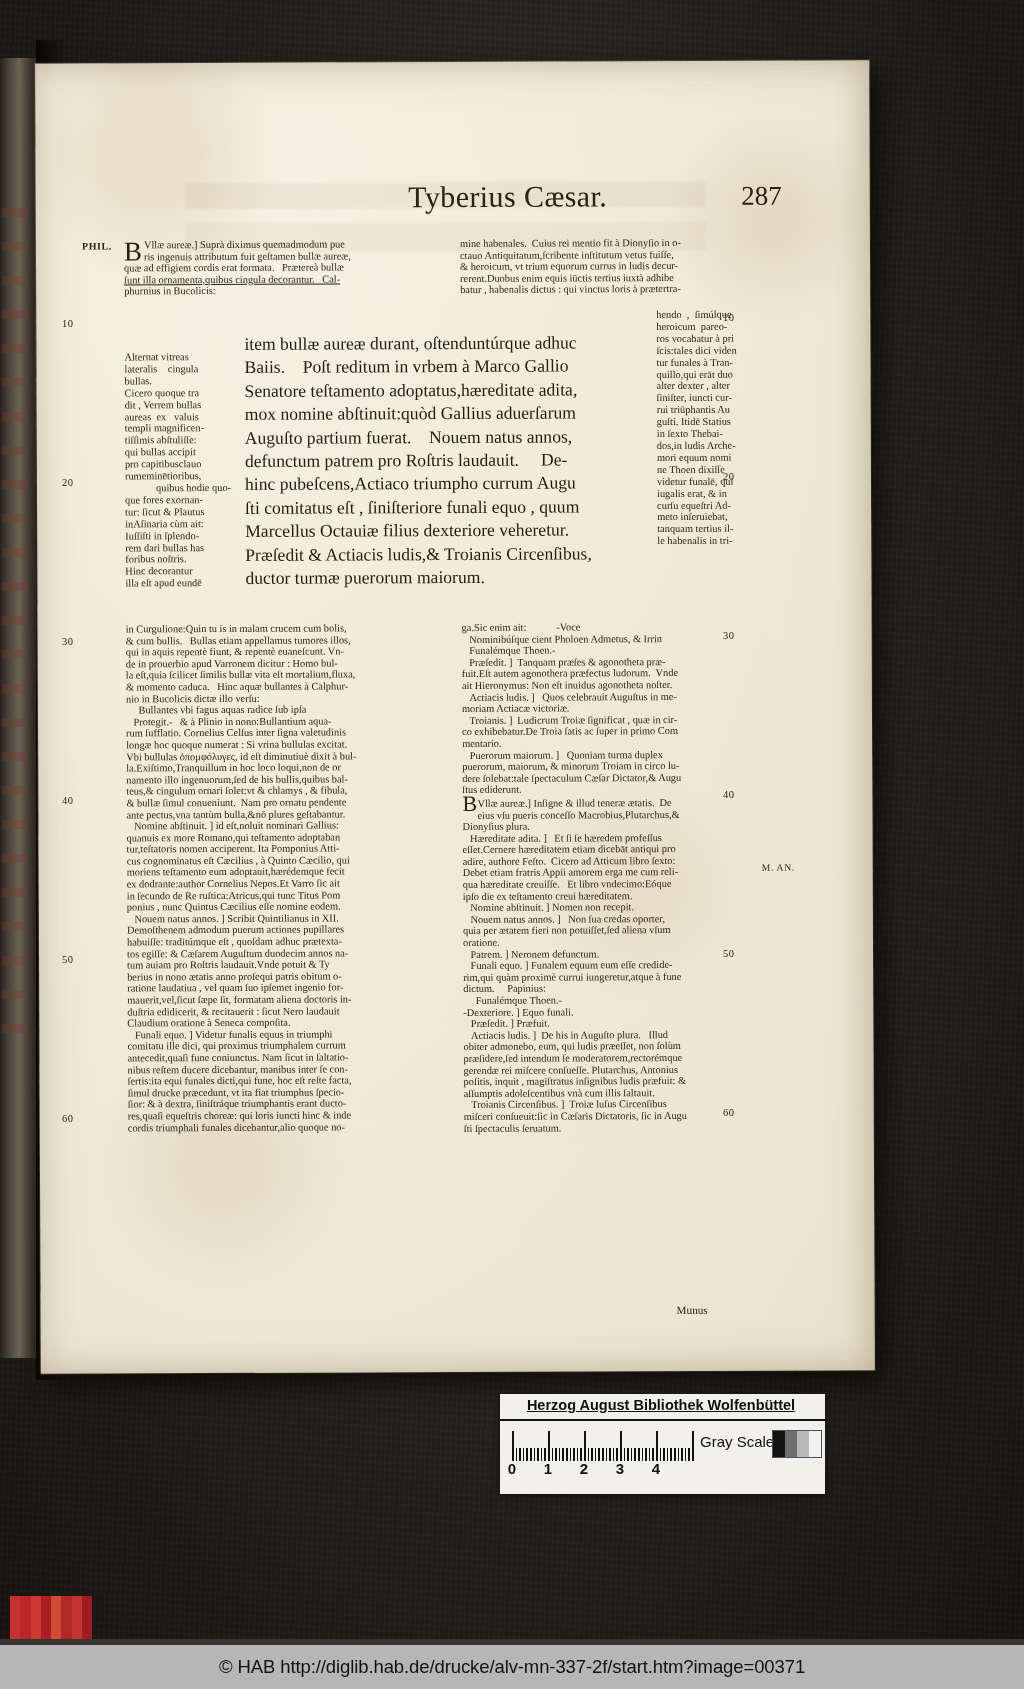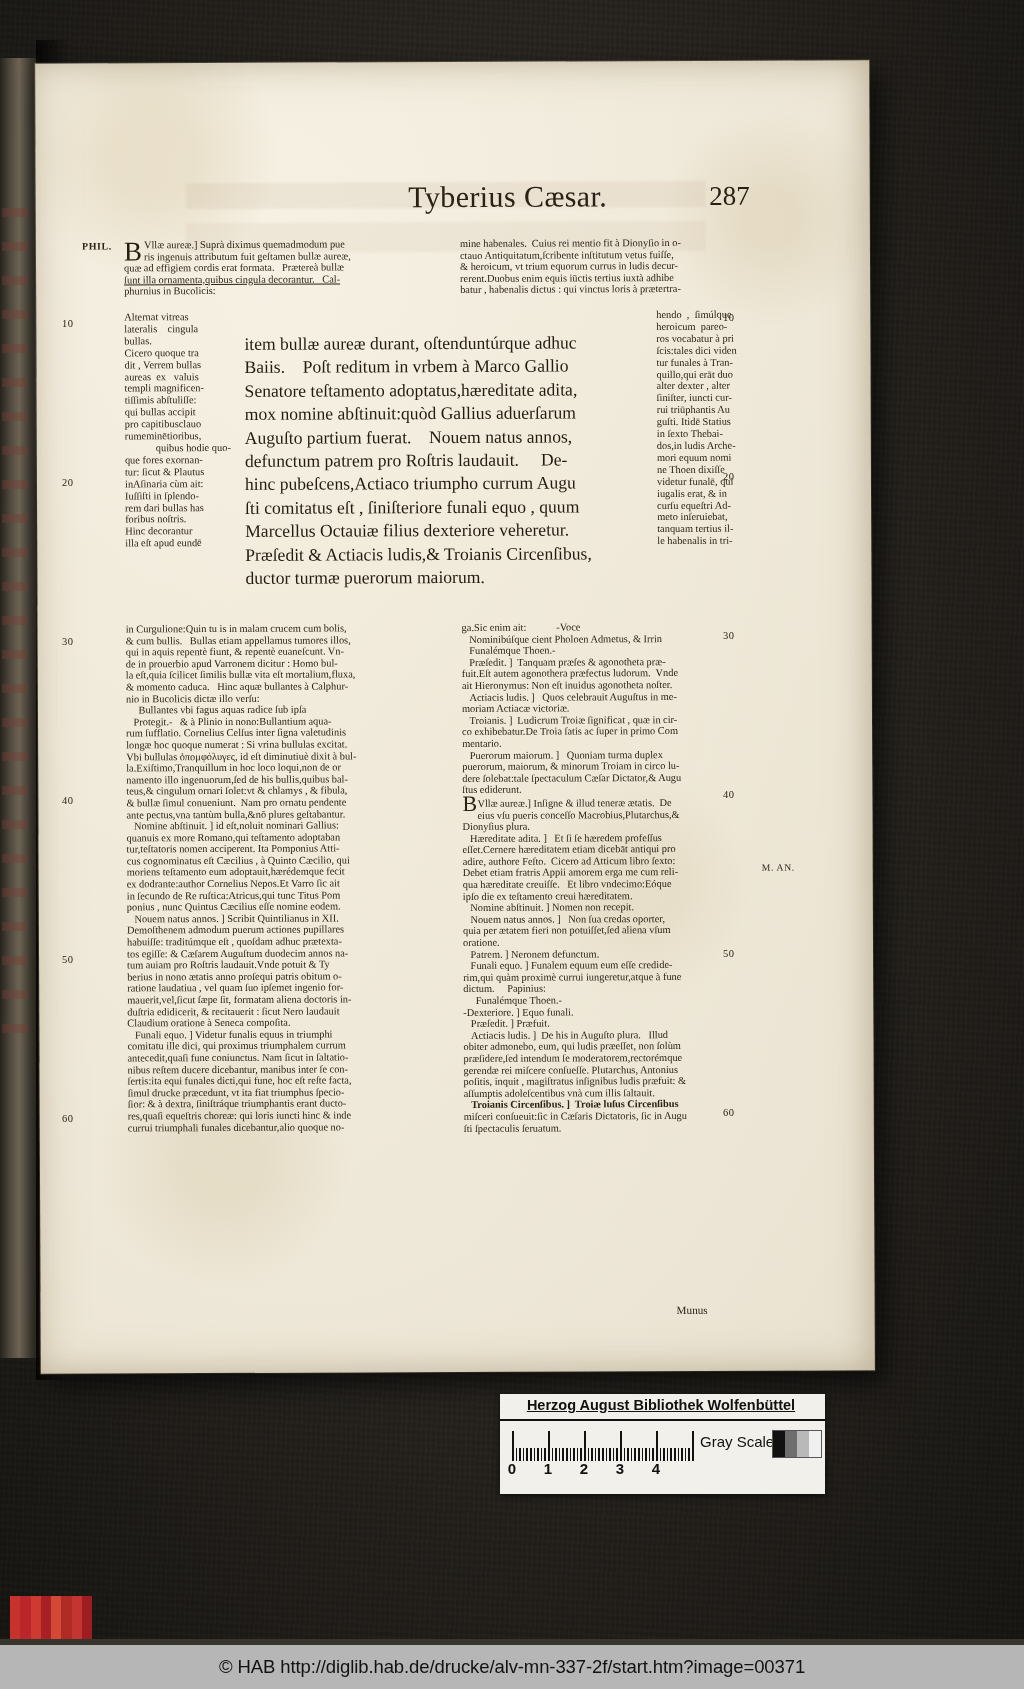--- a/index.html
+++ b/index.html
@@ -43,21 +43,21 @@
   
   #showthrough{position:absolute;left:150px;top:120px;width:520px;height:70px;
      background:linear-gradient(180deg, rgba(176,150,120,.13) 0 26px, transparent 26px),
                 linear-gradient(180deg, transparent 0 40px, rgba(176,150,120,.10) 40px 62px);
      filter:blur(1.1px);pointer-events:none;}
 
   
   .pg{position:absolute;color:#241c12;}
   #head-title{left:262px;top:118px;width:420px;text-align:center;
      font-size:30px;letter-spacing:.4px;color:#2a2015;}
-  #folio{left:604px;top:120px;width:110px;text-align:right;font-size:27px;color:#2a2015;}
+  #folio{left:636px;top:120px;width:110px;text-align:right;font-size:27px;color:#2a2015;}
 
   
   .cmt{font-size:10.4px;line-height:11.6px;text-align:justify;color:#2c2216;
        hyphens:none;word-spacing:-0.1px;}
 
   #marg-phil{left:46px;top:177px;font-size:10px;letter-spacing:.6px;font-weight:bold;color:#2c2216;}
 
   #col-left-top{left:88px;top:176px;width:316px;}
   #col-right-top{left:424px;top:176px;width:312px;}
 
@@ -144,21 +144,21 @@
   <div class="pg" id="dropcap">B</div>
   <div class="pg cmt" id="col-right-top">
       <div style="white-space: pre-wrap;">mine habenales.  Cuius rei mentio fit à Dionyſio in o-</div>
       <div style="white-space: pre-wrap;">ctauo Antiquitatum,ſcribente inſtitutum vetus fuiſſe,</div>
       <div style="white-space: pre-wrap;">&amp; heroicum, vt trium equorum currus in ludis decur-</div>
       <div style="white-space: pre-wrap;">rerent.Duobus enim equis iūctis tertius iuxtà adhibe</div>
       <div style="white-space: pre-wrap;">batur , habenalis dictus : qui vinctus loris à prætertra-</div>
     </div>
 
   <div class="pg" id="col-left-narrow">
-      <div style="white-space: pre-wrap;">Alternat vitreas</div>
+      <div style="white-space: pre-wrap; margin-top: 40px;">Alternat vitreas</div>
       <div style="white-space: pre-wrap;">lateralis    cingula</div>
       <div style="white-space: pre-wrap;">bullas.</div>
       <div style="white-space: pre-wrap;">Cicero quoque tra</div>
       <div style="white-space: pre-wrap;">dit , Verrem bullas</div>
       <div style="white-space: pre-wrap;">aureas  ex   valuis</div>
       <div style="white-space: pre-wrap;">templi magnificen-</div>
       <div style="white-space: pre-wrap;">tiſſimis abſtuliſſe:</div>
       <div style="white-space: pre-wrap;">qui bullas accipit</div>
       <div style="white-space: pre-wrap;">pro capitibusclauo</div>
       <div style="white-space: pre-wrap;">rumeminētioribus,</div>
@@ -246,21 +246,21 @@
       <div style="white-space: pre-wrap;">duſtria edidicerit, &amp; recitauerit : ſicut Nero laudauit</div>
       <div style="white-space: pre-wrap;">Claudium oratione à Seneca compoſita.</div>
       <div style="white-space: pre-wrap;">   Funali equo. ] Videtur funalis equus in triumphi</div>
       <div style="white-space: pre-wrap;">comitatu ille dici, qui proximus triumphalem currum</div>
       <div style="white-space: pre-wrap;">antecedit,quaſi fune coniunctus. Nam ſicut in ſaltatio-</div>
       <div style="white-space: pre-wrap;">nibus reſtem ducere dicebantur, manibus inter ſe con-</div>
       <div style="white-space: pre-wrap;">ſertis:ita equi funales dicti,qui fune, hoc eſt reſte facta,</div>
       <div style="white-space: pre-wrap;">ſimul drucke præcedunt, vt ita fiat triumphus ſpecio-</div>
       <div style="white-space: pre-wrap;">ſior: &amp; à dextra, ſiniſtráque triumphantis erant ducto-</div>
       <div style="white-space: pre-wrap;">res,quaſi equeſtris choreæ: qui loris iuncti hinc &amp; inde</div>
-      <div style="white-space: pre-wrap;">currui triumphali funales dicebantur,alio quoque no-</div>
+      <div style="white-space: pre-wrap;">cordis triumphali funales dicebantur,alio quoque no-</div>
     </div>
   <div class="pg cmt" id="col-right-bot">
       <div style="white-space: pre-wrap;">ga.Sic enim ait:            -Voce</div>
       <div style="white-space: pre-wrap;">   Nominibúſque cient Pholoen Admetus, &amp; Irrin</div>
       <div style="white-space: pre-wrap;">   Funalémque Thoen.-</div>
       <div style="white-space: pre-wrap;">   Præſedit. ]  Tanquam præſes &amp; agonotheta præ-</div>
       <div style="white-space: pre-wrap;">fuit.Eſt autem agonothera præfectus ludorum.  Vnde</div>
       <div style="white-space: pre-wrap;">ait Hieronymus: Non eſt inuidus agonotheta noſter.</div>
       <div style="white-space: pre-wrap;">   Actiacis ludis. ]   Quos celebrauit Auguſtus in me-</div>
       <div style="white-space: pre-wrap;">moriam Actiacæ victoriæ.</div>
@@ -290,21 +290,21 @@
       <div style="white-space: pre-wrap;">dictum.     Papinius:</div>
       <div style="white-space: pre-wrap;">     Funalémque Thoen.-</div>
       <div style="white-space: pre-wrap;">-Dexteriore. ] Equo funali.</div>
       <div style="white-space: pre-wrap;">   Præſedit. ] Præfuit.</div>
       <div style="white-space: pre-wrap;">   Actiacis ludis. ]  De his in Auguſto plura.   Illud</div>
       <div style="white-space: pre-wrap;">obiter admonebo, eum, qui ludis præeſſet, non ſolùm</div>
       <div style="white-space: pre-wrap;">præſidere,ſed intendum ſe moderatorem,rectorémque</div>
       <div style="white-space: pre-wrap;">gerendæ rei miſcere conſueſſe. Plutarchus, Antonius</div>
       <div style="white-space: pre-wrap;">poſitis, inquit , magiſtratus inſignibus ludis præfuit: &amp;</div>
       <div style="white-space: pre-wrap;">aſſumptis adoleſcentibus vnà cum illis ſaltauit.</div>
-      <div style="white-space: pre-wrap; font-weight: bold;">   Troianis Circenſibus. ]  Troiæ luſus Circenſibus</div>
+      <div style="white-space: pre-wrap;">   Troianis Circenſibus. ]  Troiæ luſus Circenſibus</div>
       <div style="white-space: pre-wrap;">miſceri conſueuit:ſic in Cæſaris Dictatoris, ſic in Augu</div>
       <div style="white-space: pre-wrap;">ſti ſpectaculis ſeruatum.</div>
     </div>
 
   <div id="marg-man">M. AN.</div>
 
   <div id="catchword">Munus</div>
 </div>
 
 <div id="lnums-left">

